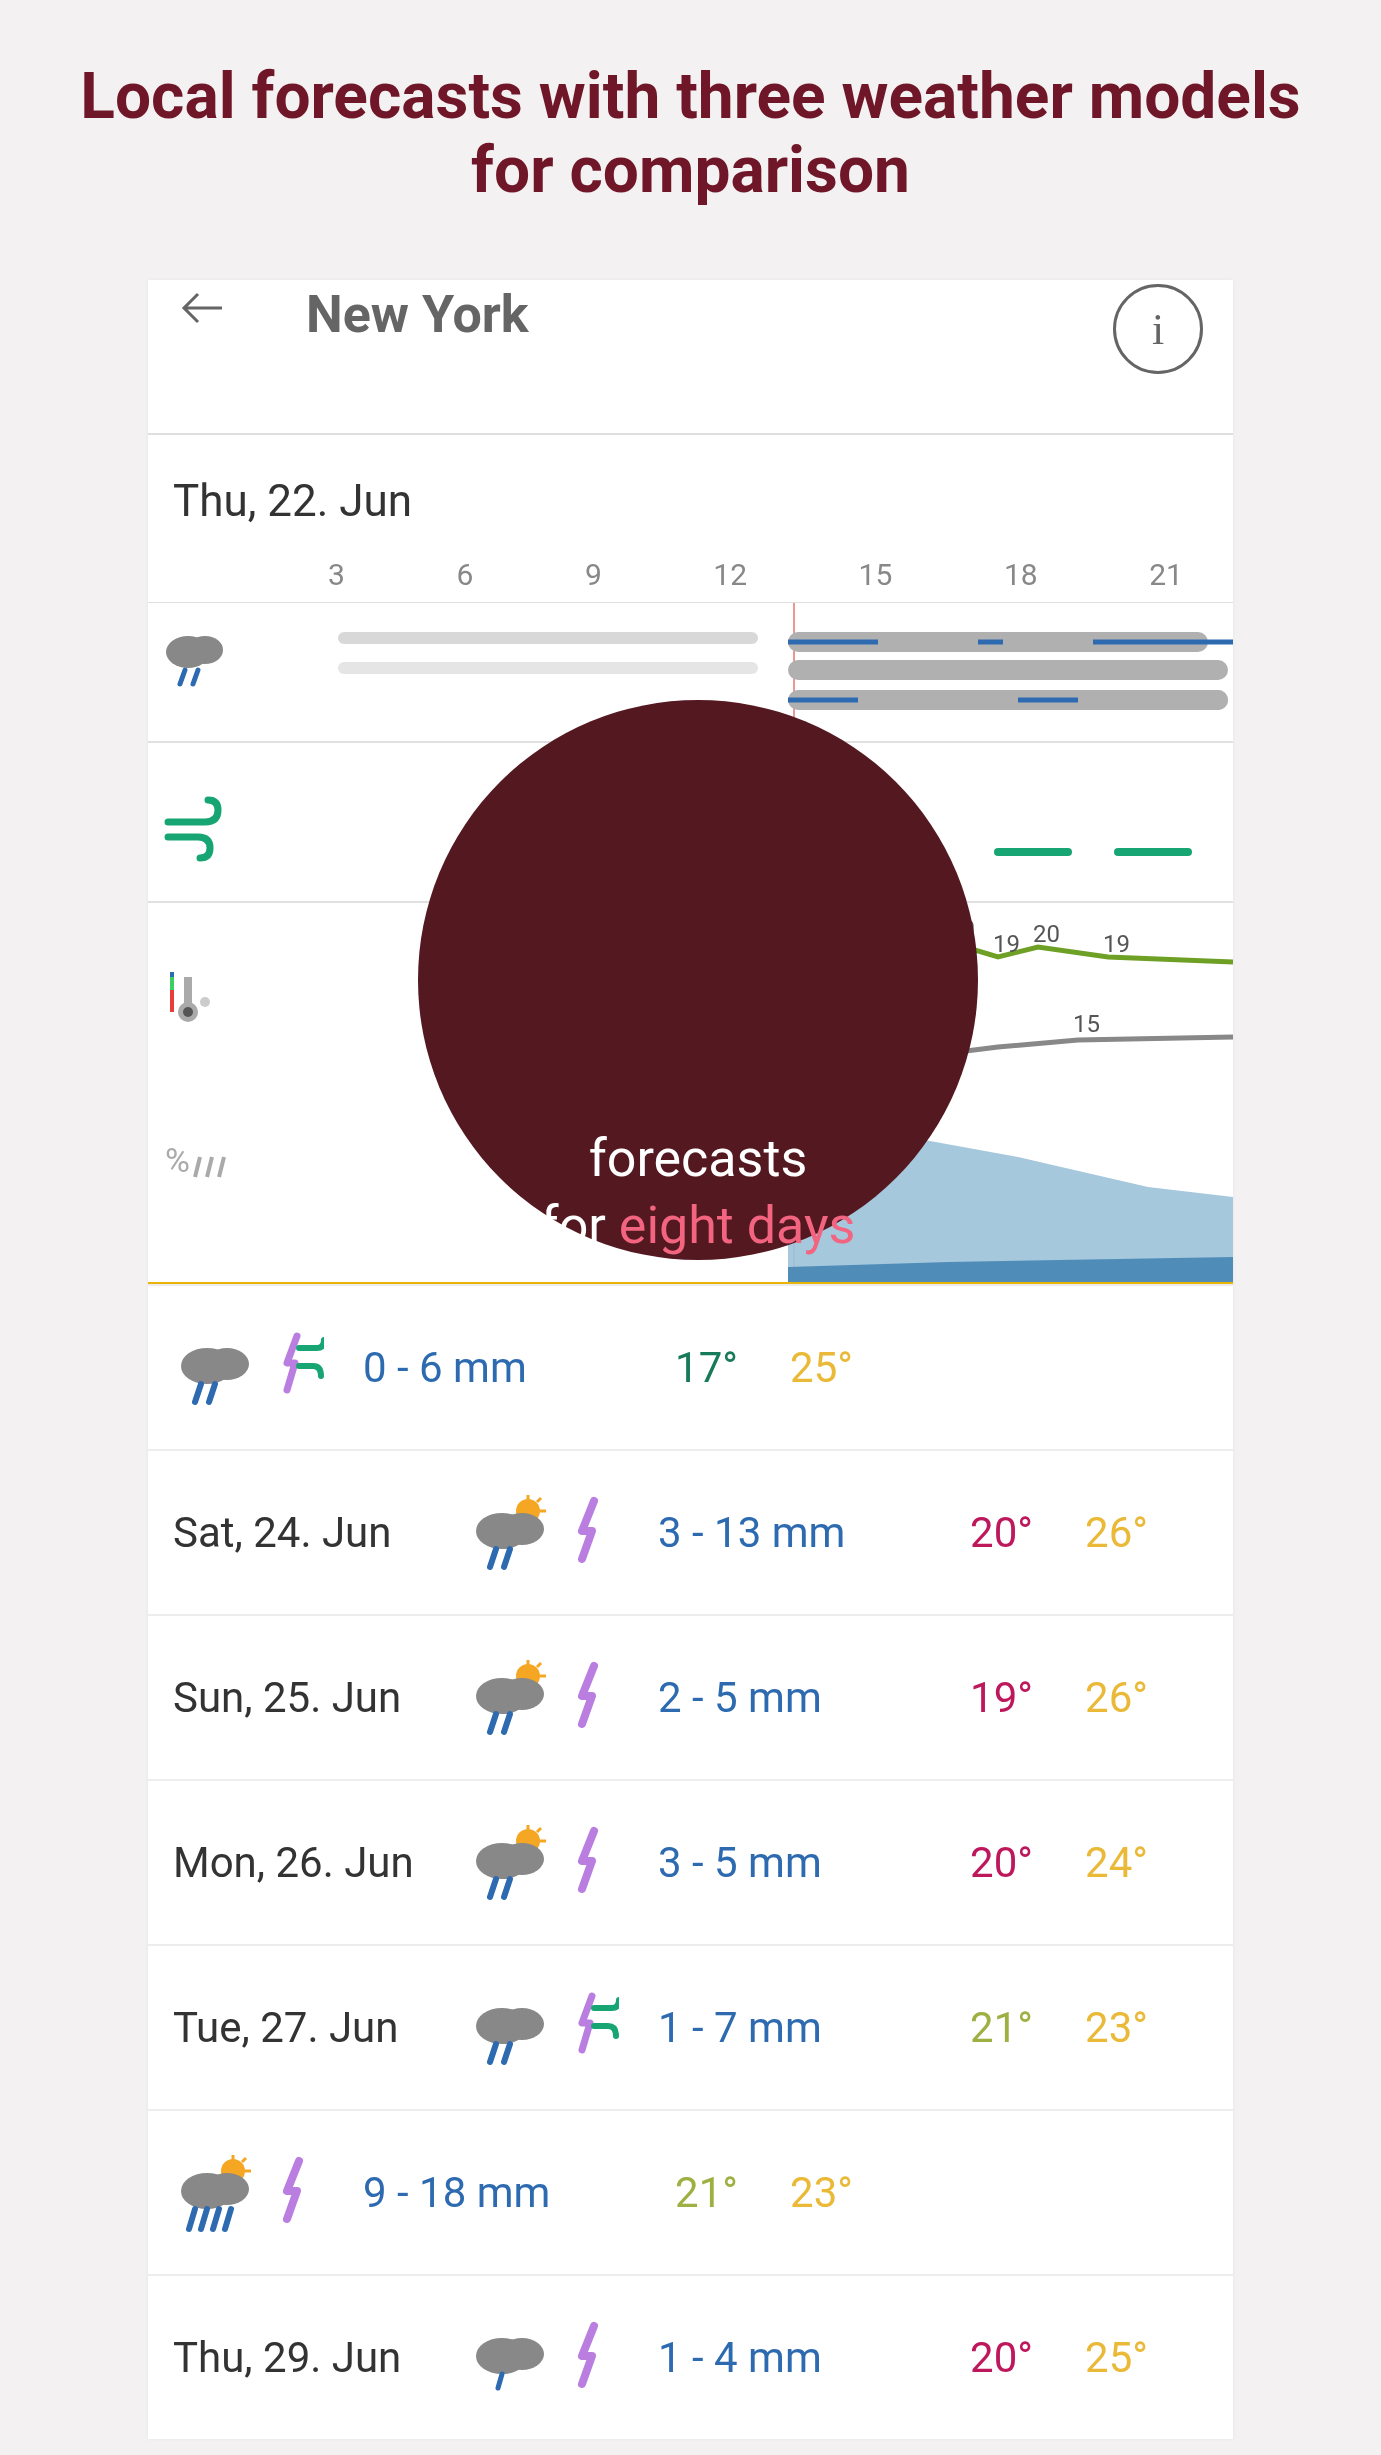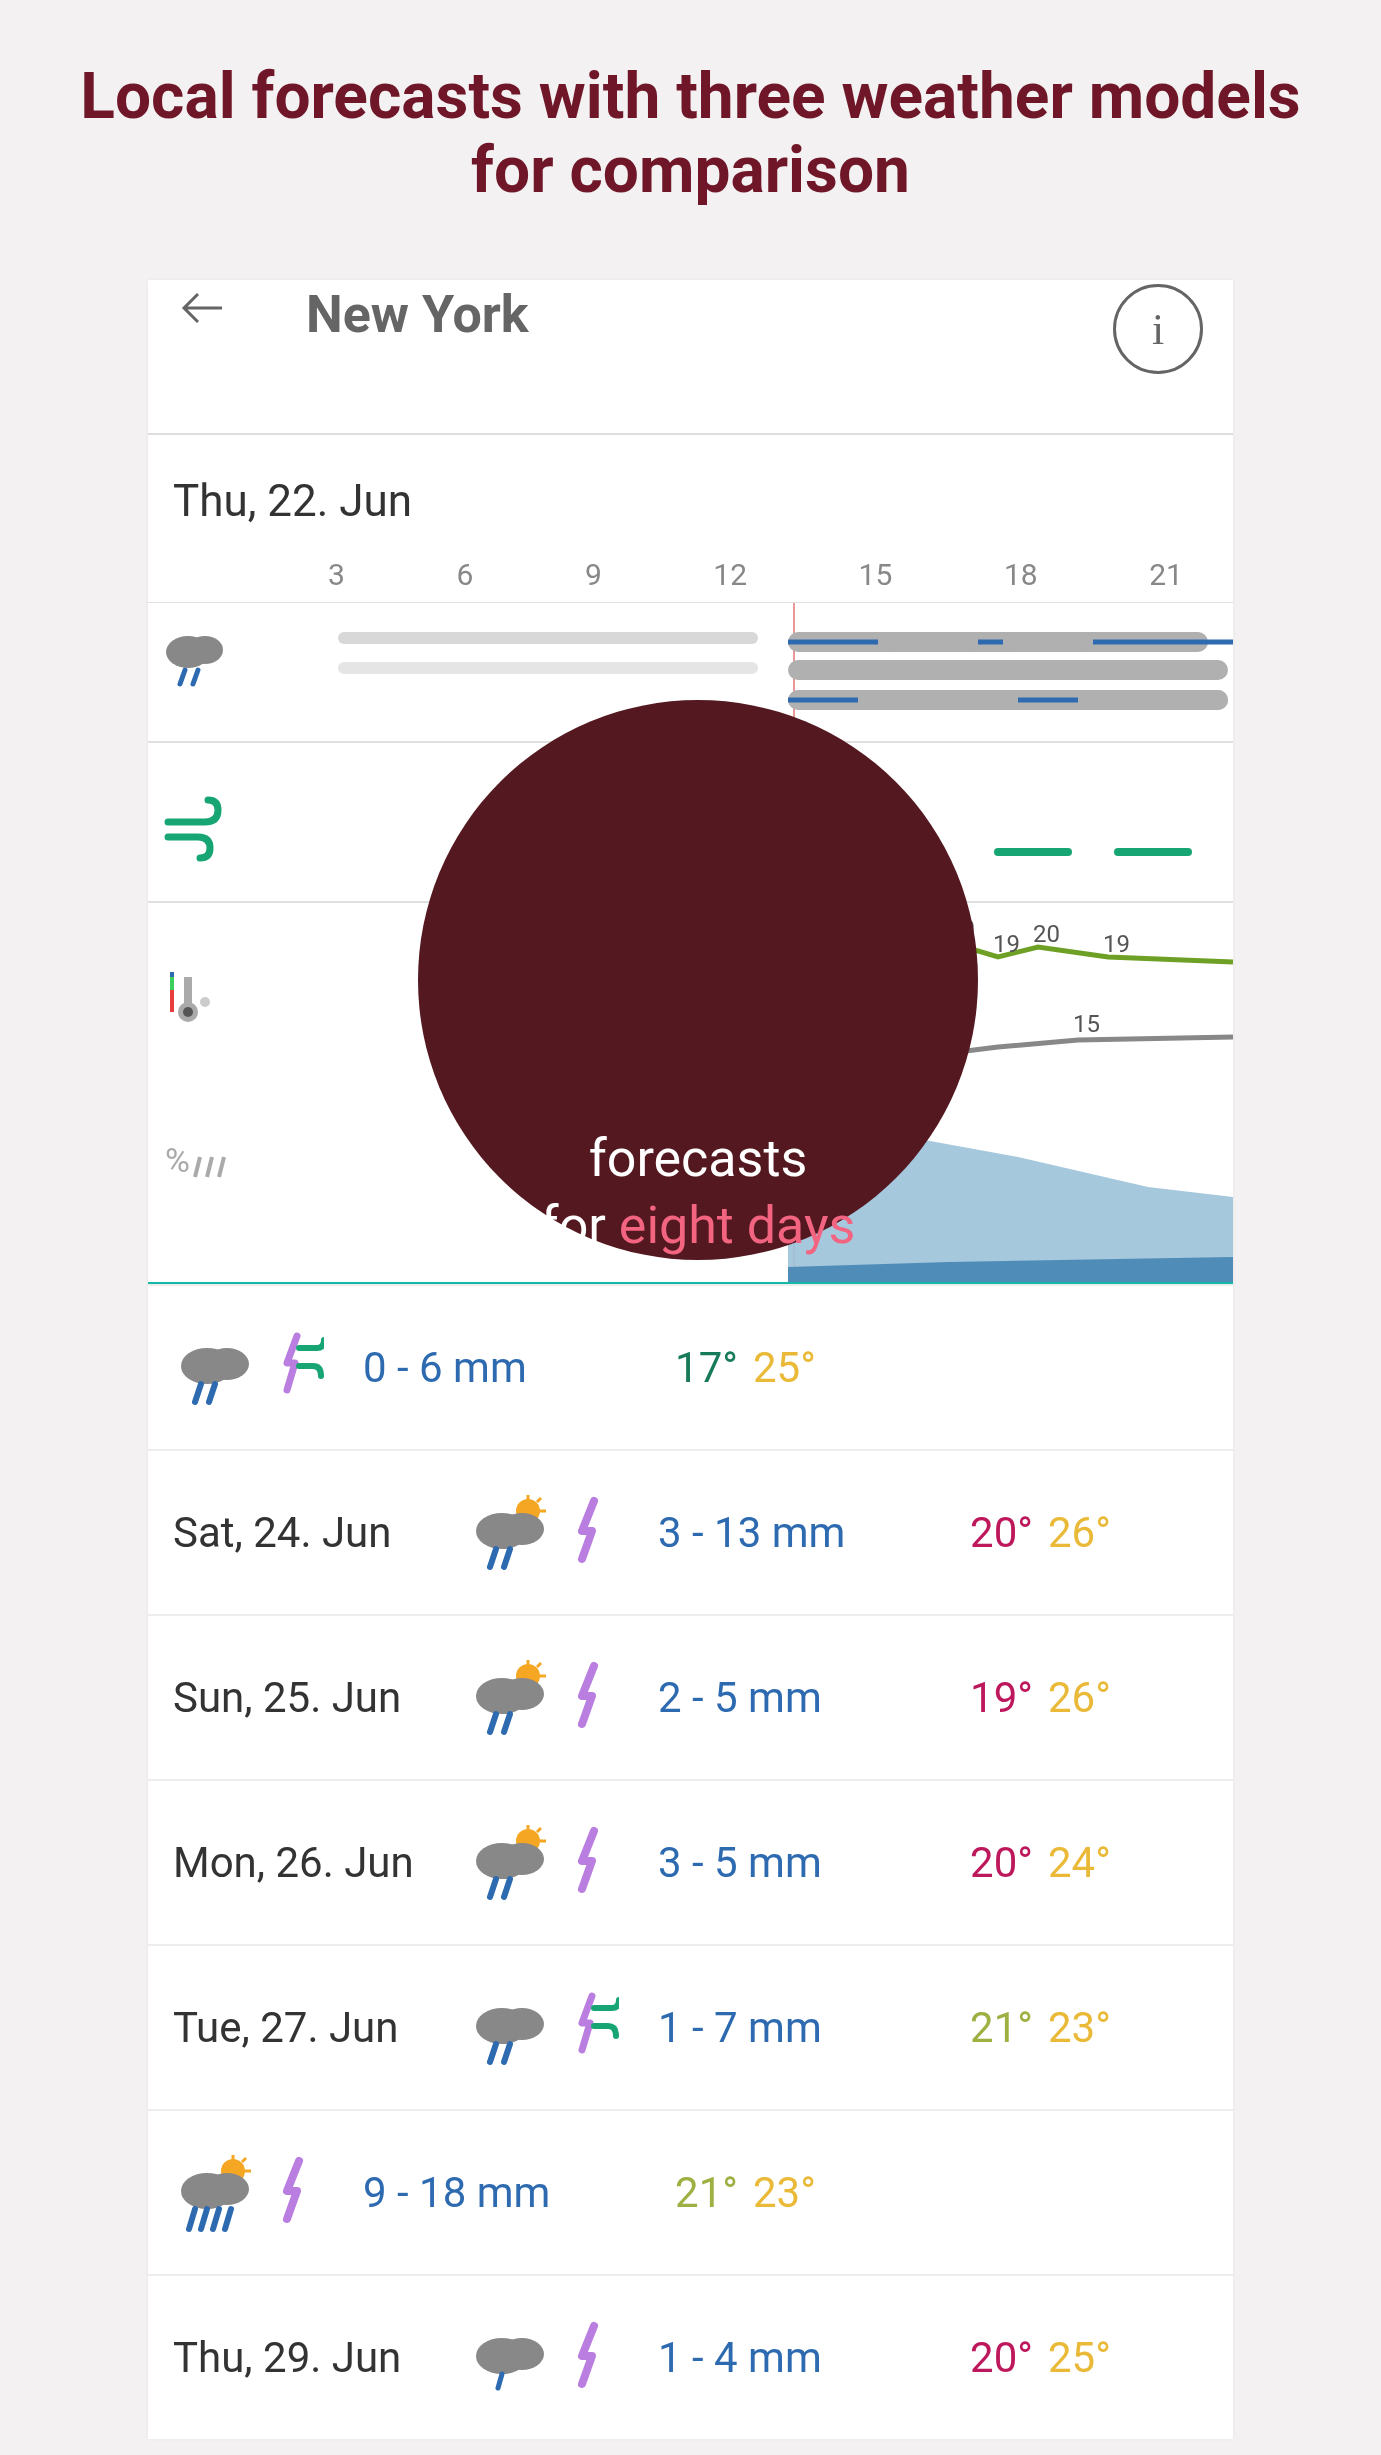--- a/index.html
+++ b/index.html
@@ -57,21 +57,21 @@
     display: flex;
     align-items: center;
     justify-content: center;
     font-size: 44px;
     color: #656565;
     font-family: Georgia, serif;
     cursor: pointer;
   }
   .today-section {
     padding: 40px 0 0 0;
-    border-bottom: 2px solid #14b8a6;
+    border-bottom: 2px solid #eab308;
   }
   .today-date {
     font-size: 44px;
     color: #333;
     padding-left: 25px;
   }
   .hour-scale {
     display: flex;
     justify-content: space-between;
     padding: 30px 50px 10px 180px;
@@ -120,21 +120,21 @@
     padding: 0 25px;
     border-top: 2px solid #ededed;
     gap: 15px;
     cursor: pointer;
   }
   .fc-date { font-size: 42px; color: #333; width: 280px; }
   .fc-icons { width: 175px; display: flex; align-items: center; gap: 6px; }
   .fc-icons svg { display: block; }
   .fc-precip { font-size: 42px; color: #2d6ab0; width: 250px; }
   .fc-low { font-size: 42px; width: 110px; text-align: right; }
-  .fc-high { font-size: 42px; color: #e9b937; width: 100px; }
+  .fc-high { font-size: 42px; color: #e9b937; width: 100px; text-align: right; }
   .tmp-low-dark { color: #177a5a; }
   .tmp-low-mid { color: #be185d; }
   .tmp-low-light { color: #9db042; }
   .chart-labels text { font-size: 24px; fill: #555; }
 </style>
 </head>
 <body>
 
 <div class="headline">Local forecasts with three weather models for comparison</div>
 

